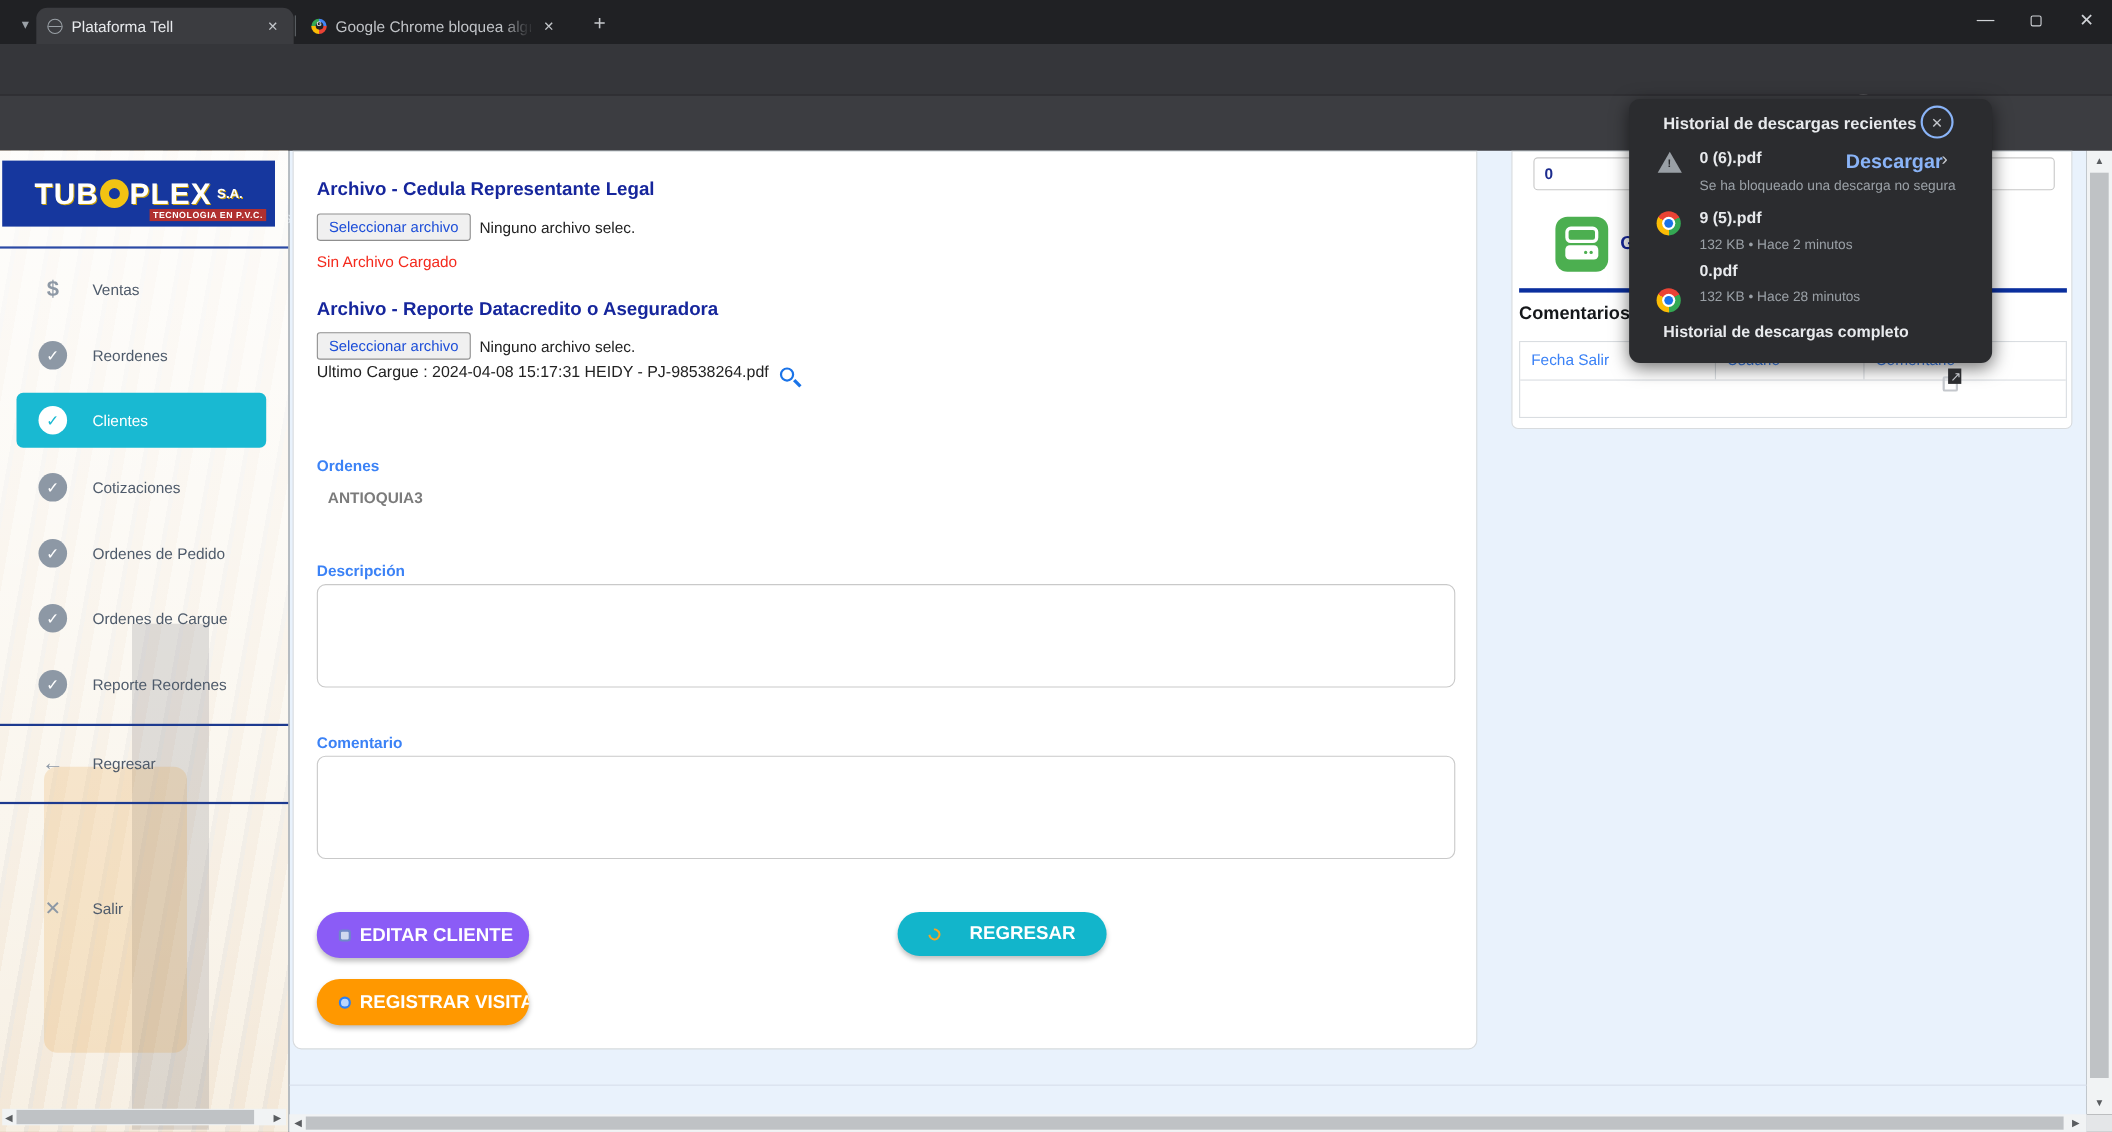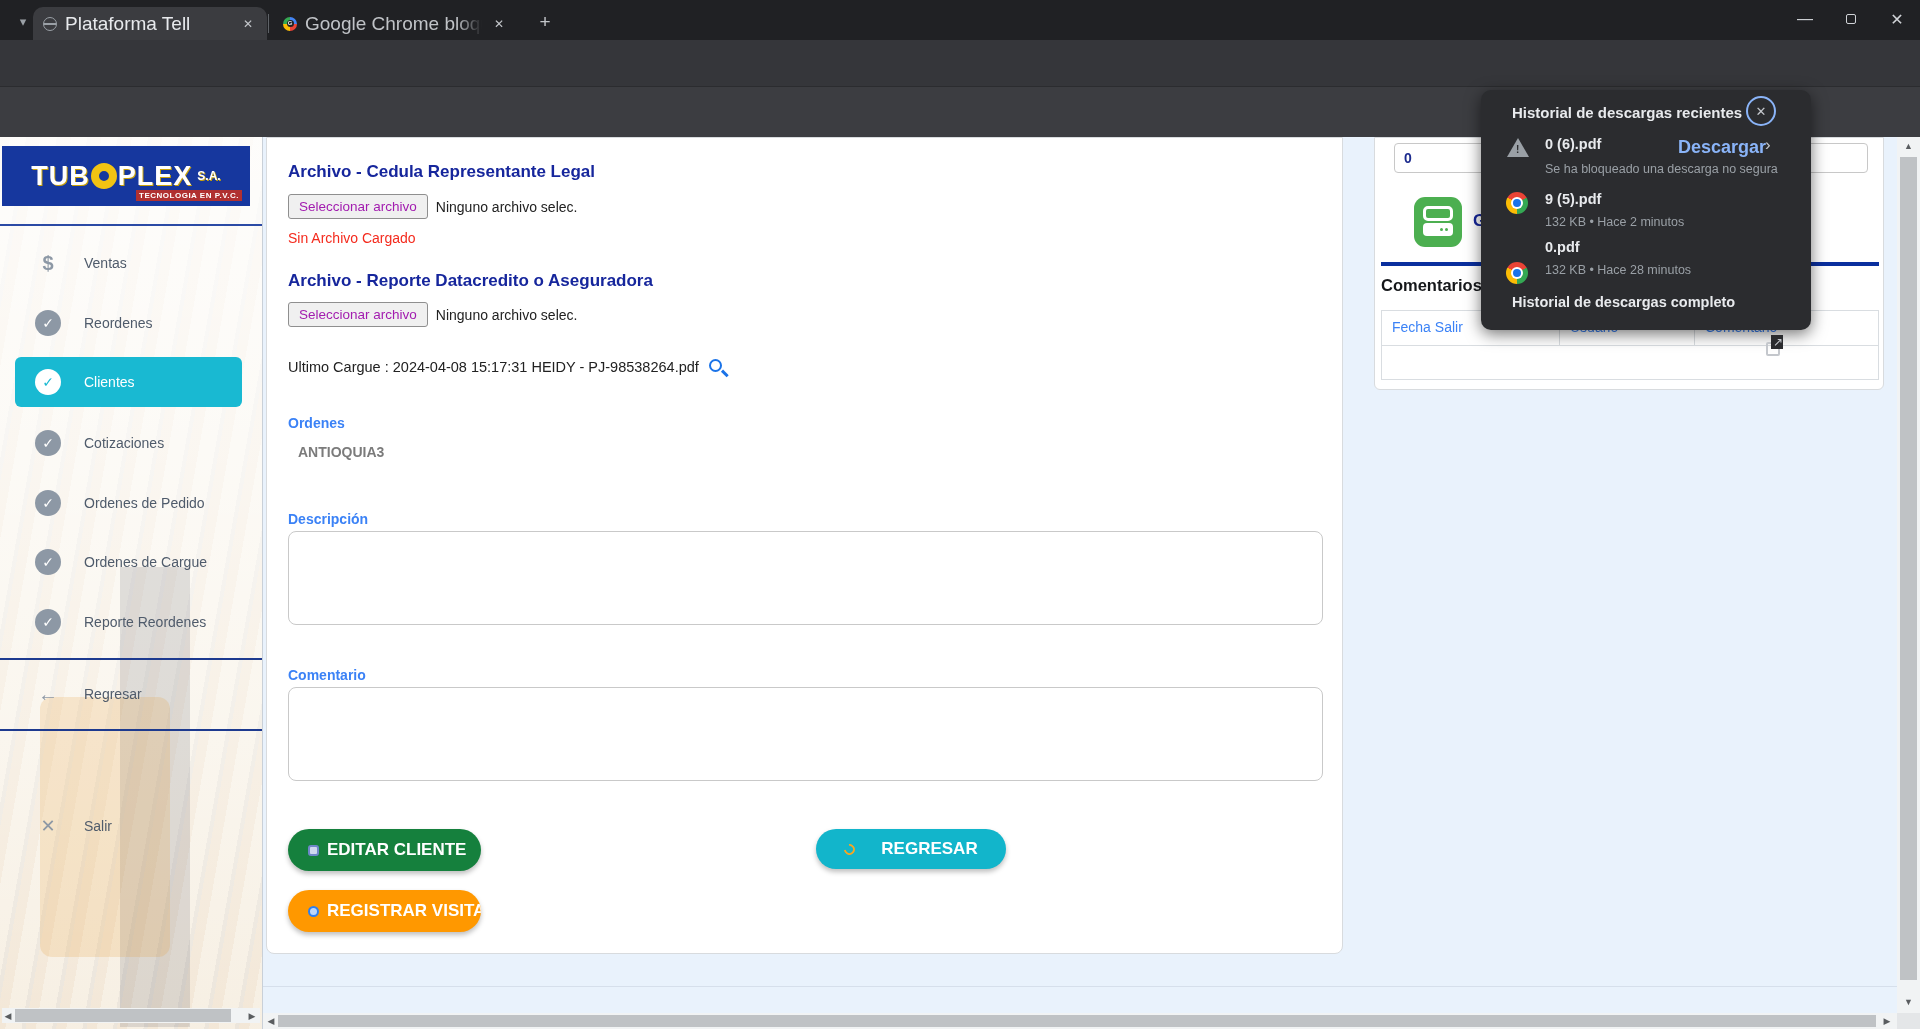--- a/index.html
+++ b/index.html
@@ -8,21 +8,21 @@
   #screen { position:relative; width:1920px; height:1029px; }
   .abs { position:absolute; }
 
   
   #tabstrip { left:0; top:0; width:1920px; height:40px; background:#202124; }
   .tabsearch { left:10px; top:9px; width:26px; height:24px; border-radius:7px; color:#9aa0a6;
                font-size:13px; display:flex; align-items:center; justify-content:center; }
   .tab { top:7px; height:33px; border-radius:10px 10px 0 0; display:flex; align-items:center; gap:8px; padding:0 10px; }
   .tab.active { left:33px; width:234px; background:#3b3c40; }
   .tab.inactive { left:273px; width:245px; background:transparent; }
-  .tab-title { font-size:19px; color:#e8eaed; white-space:nowrap; overflow:hidden; flex:1; position:relative; }
+  .tab-title { font-size:14px; color:#e8eaed; white-space:nowrap; overflow:hidden; flex:1; position:relative; }
   .tab.inactive .tab-title { color:#c0c3c7; }
   .fade-out { position:absolute; right:0; top:0; width:26px; height:100%;
               background:linear-gradient(90deg, rgba(32,33,36,0), #202124); }
   .tab-close { color:#c3c6ca; font-size:12px; width:18px; height:18px; border-radius:50%;
                display:flex; align-items:center; justify-content:center; flex:0 0 auto; }
   .globe { width:14px; height:14px; border:1.5px solid #9aa0a6; border-radius:50%; flex:0 0 auto;
            background:linear-gradient(transparent 44%, #9aa0a6 44% 56%, transparent 56%); }
   .gicon { width:14px; height:14px; border-radius:50%; flex:0 0 auto;
            background:conic-gradient(#4285f4 0 25%, #ea4335 25% 50%, #fbbc05 50% 75%, #34a853 75% 100%); position:relative; }
   .gicon span { position:absolute; left:3.5px; top:3.5px; width:7px; height:7px; border-radius:50%; background:#202124;
@@ -87,35 +87,35 @@
   
   .sb-track { background:#f1f3f4; }
   .sb-thumb { background:#bfc2c5; }
   .sb-arrow { color:#5a5d60; font-size:9px; display:flex; align-items:center; justify-content:center; }
 
   
   #maincard { left:266px; top:137px; width:1077px; height:817px; background:#fff;
               border:1px solid #d8dbde; border-radius:0 0 8px 8px; }
   .h-navy { font-size:17px; font-weight:bold; color:#16269c; }
   .filebtn { height:25px; background:#f0f0f0; border:1px solid #8f8f8f; border-radius:3px;
-             font-size:13.5px; color:#a21caf; padding:0 10px; display:inline-flex; align-items:center; }
+             font-size:13.5px; color:#1d4ed8; padding:0 10px; display:inline-flex; align-items:center; }
   .filetxt { font-size:14px; color:#222; }
   .redtxt { font-size:14px; color:#f42a1d; }
   .lbl-blue { font-size:14px; font-weight:bold; color:#3b82f6; }
   .graytxt { font-size:14px; font-weight:bold; color:#7b7b7b; }
   .blktxt { font-size:14.5px; color:#222; }
   .ta { border:1px solid #c9c9c9; border-radius:8px; background:#fff; resize:none;
         font-family:"Liberation Sans", sans-serif; font-size:14px; padding:8px; }
   .mag { width:13px; height:13px; border:2.5px solid #1a73e8; border-radius:50%; display:inline-block; position:relative; }
   .mag::after { content:""; position:absolute; left:10px; top:11px; width:8px; height:2.5px;
                 background:#1a73e8; transform:rotate(45deg); }
   .pill { border:none; border-radius:21px; color:#fff; font-weight:bold; font-size:17px;
           display:flex; align-items:center; box-shadow:0 3px 5px rgba(0,0,0,.25); overflow:hidden;
           white-space:nowrap; font-family:"Liberation Sans", sans-serif; }
-  .pill-green { background:#15803d; }
+  .pill-green { background:#8b5cf6; }
   .pill-cyan  { background:#12b5cb; justify-content:center; gap:26px; }
   .pill-orange{ background:#ff9800; }
   .ring { width:11px; height:11px; border-radius:50%; border:2.5px solid; flex:0 0 auto; }
   .ring-slate { border-color:#6f87c9; background:#cfd8ef; border-radius:3px; }
   .ring-orange{ border-color:#f5a623; border-left-color:transparent; transform:rotate(40deg); }
   .ring-blue  { border-color:#2d7ff0; background:#bcd6fb; }
 
   
   #rightcard { left:1374px; top:137px; width:510px; height:253px; background:#fff;
                border:1px solid #d8dbde; border-radius:0 0 6px 6px; }
@@ -283,21 +283,21 @@
       <button class="filebtn">Seleccionar archivo</button>
       <span class="filetxt">Ninguno archivo selec.</span>
     </div>
     <div class="abs redtxt" style="left:21px; top:92px;">Sin Archivo Cargado</div>
 
     <div class="abs h-navy" style="left:21px; top:133px;">Archivo - Reporte Datacredito o Aseguradora</div>
     <div class="abs" style="left:21px; top:164px; display:flex; align-items:center; gap:8px;">
       <button class="filebtn">Seleccionar archivo</button>
       <span class="filetxt">Ninguno archivo selec.</span>
     </div>
-    <div class="abs" style="left:21px; top:193px; display:flex; align-items:flex-start; gap:10px;margin-top:28px;">
+    <div class="abs" style="left:21px; top:193px; display:flex; align-items:flex-end; gap:10px;">
       <span class="blktxt">Ultimo Cargue : 2024-04-08 15:17:31 HEIDY - PJ-98538264.pdf</span>
       <span class="mag"></span>
     </div>
 
     <div class="abs lbl-blue" style="left:21px; top:277px;">Ordenes</div>
     <div class="abs graytxt" style="left:31px; top:306px;">ANTIOQUIA3</div>
 
     <div class="abs lbl-blue" style="left:21px; top:373px;">Descripción</div>
     <textarea class="abs ta" style="left: 21px; top: 393px; width: 1035px; height: 94px;"></textarea>
 

